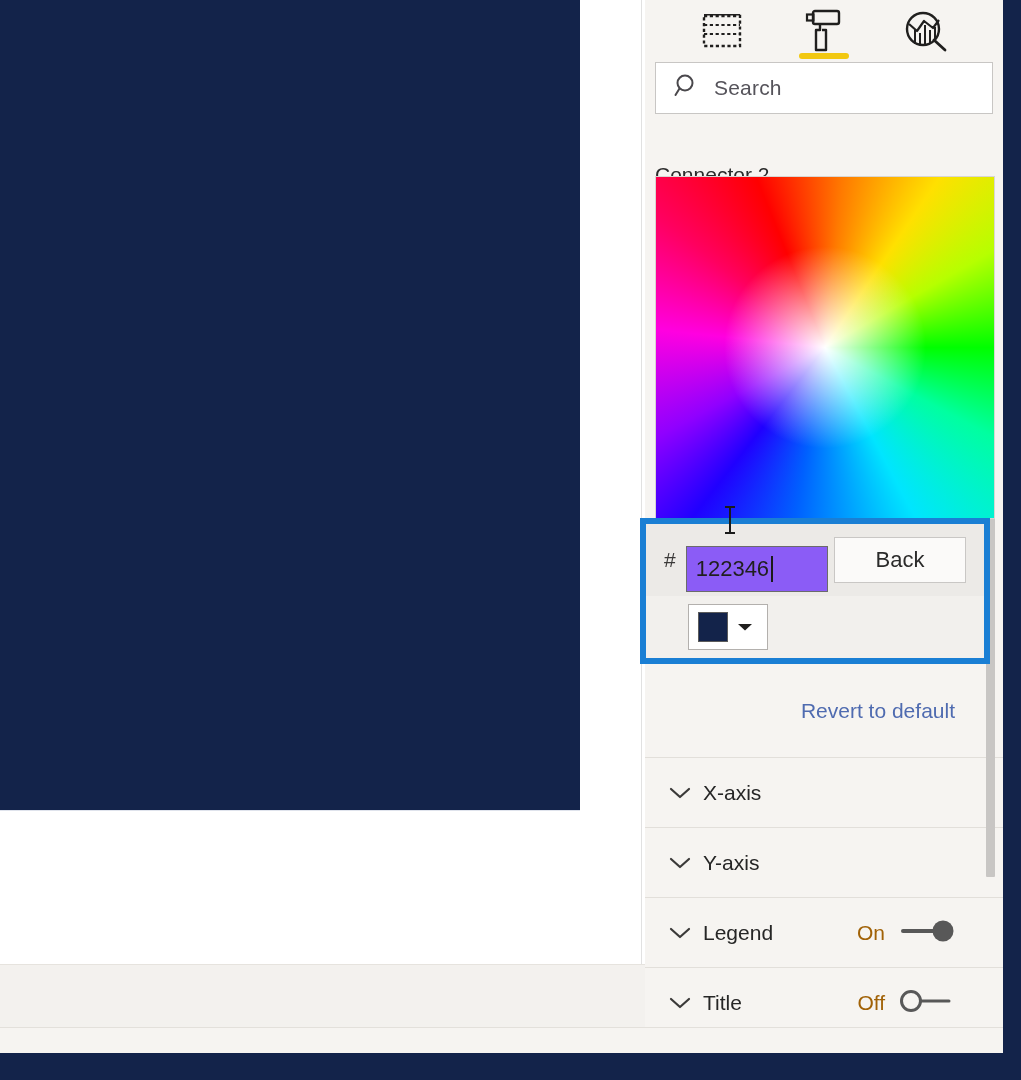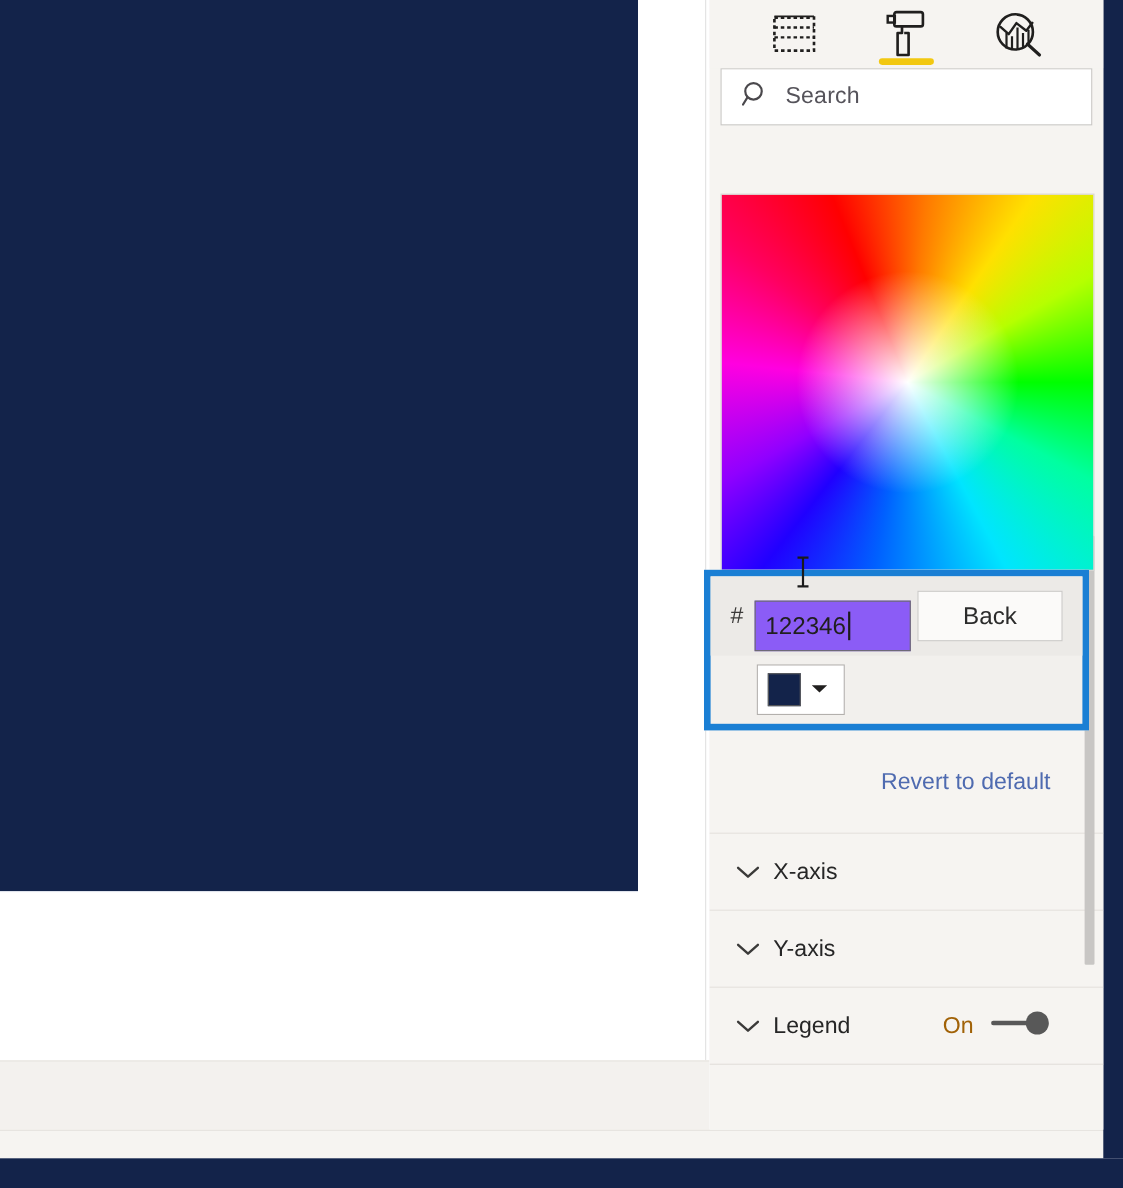--- a/index.html
+++ b/index.html
@@ -361,26 +361,44 @@
           <span class="toggle-state">On</span>
           <span>
             <svg width="56" height="26" viewBox="0 0 56 26">
               <line x1="4" y1="13" x2="42" y2="13" stroke="#585858" stroke-width="4" stroke-linecap="round"></line>
               <circle cx="44" cy="13" r="10.5" fill="#585858"></circle>
             </svg>
           </span>
         </span>
       </div>
 
+      <div class="srow">
+        <span class="chev">
+          <svg width="22" height="14" viewBox="0 0 22 14">
+            <path d="M2 3 L11 11 L20 3" fill="none" stroke="#3b3a39" stroke-width="2.2" stroke-linecap="round" stroke-linejoin="round"></path>
+          </svg>
+        </span>
+        <span class="srow-label">Title</span>
+        <span class="toggle-wrap">
+          <span class="toggle-state">Off</span>
+          <span>
+            <svg width="56" height="26" viewBox="0 0 56 26">
+              <line x1="18" y1="13" x2="50" y2="13" stroke="#585858" stroke-width="3" stroke-linecap="round"></line>
+              <circle cx="12" cy="13" r="9.5" fill="#f6f4f1" stroke="#585858" stroke-width="3"></circle>
+            </svg>
+          </span>
+        </span>
+      </div>
     </div>
 
     <div class="scrollbar-track"></div>
     <div class="scrollbar-thumb"></div>
   </div>
 
+  <div class="section-peek">Connector 2</div>
 
   <div class="picker-gradient"></div>
 
   <span class="picker-caret">
     <svg width="16" height="30" viewBox="0 0 16 30">
       <line x1="8" y1="2" x2="8" y2="28" stroke="#1b1b1b" stroke-width="2"></line>
       <line x1="3" y1="2" x2="13" y2="2" stroke="#1b1b1b" stroke-width="2"></line>
       <line x1="3" y1="28" x2="13" y2="28" stroke="#1b1b1b" stroke-width="2"></line>
     </svg>
   </span>

